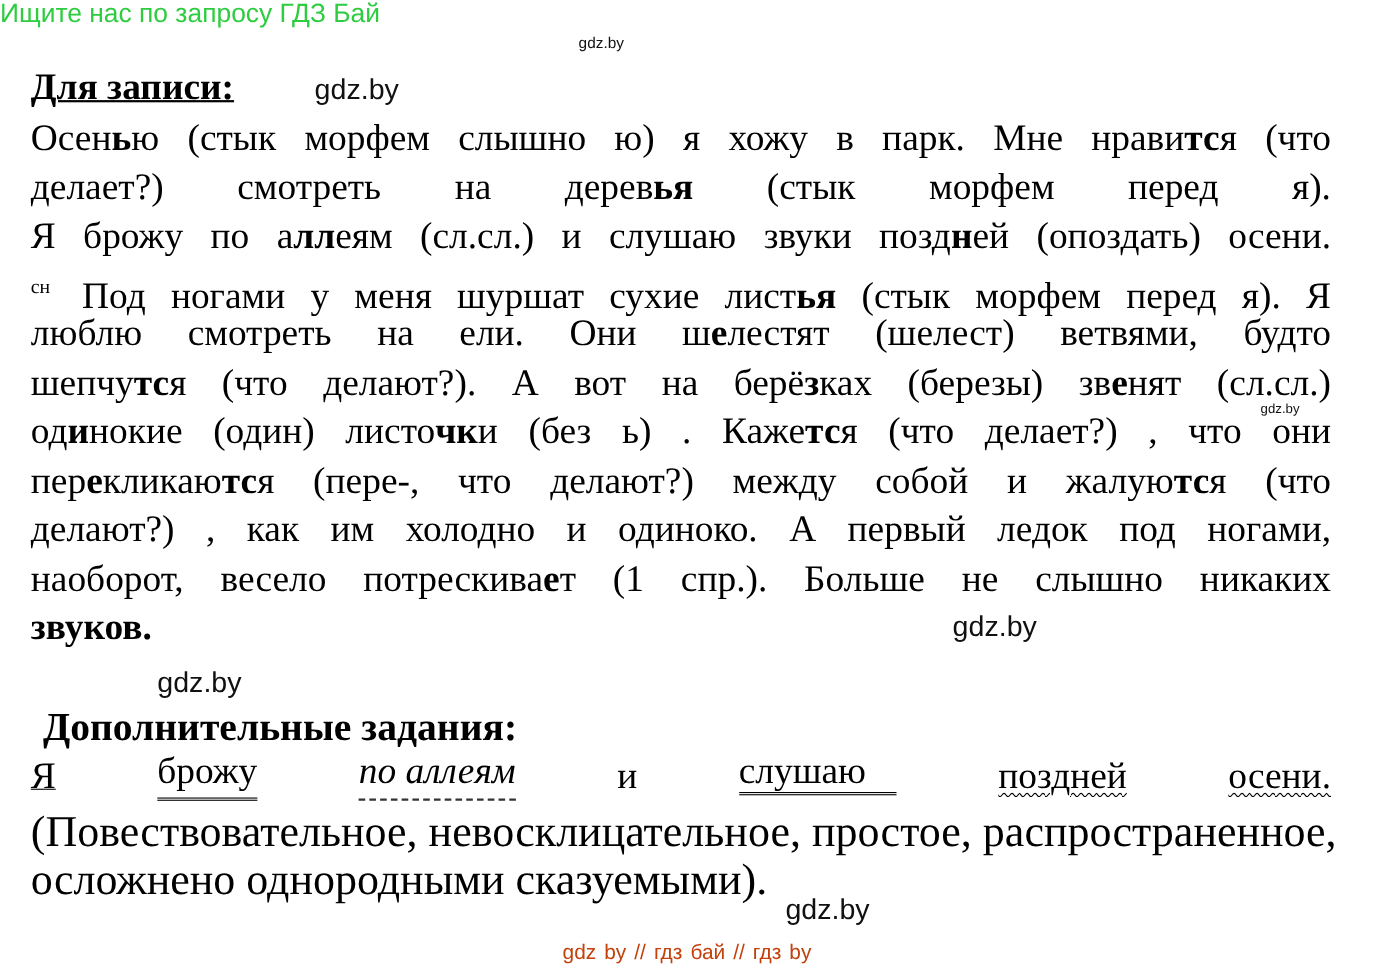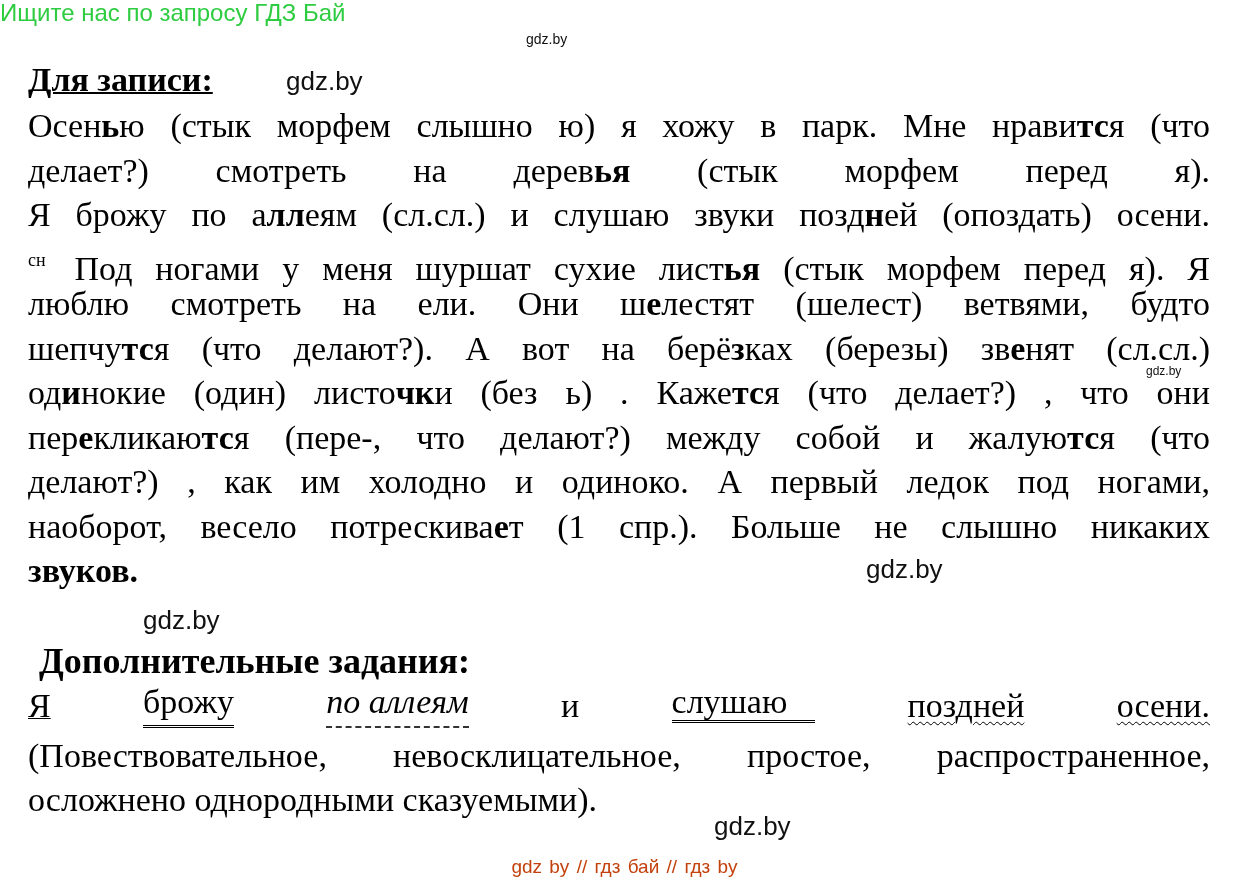--- a/index.html
+++ b/index.html
@@ -45,21 +45,21 @@
     .sentence {
       position: absolute; left: 28px; top: 684px; width: 1182px; font-size: 34px;
       line-height: 44px; display: flex; justify-content: space-between; white-space: nowrap;
     }
     .subj { text-decoration: underline; text-decoration-thickness: 1px; }
     .pred { border-bottom: 3px double #000; line-height: 36px; }
     .obj { border-bottom: 2px dashed #000; line-height: 36px; }
     .attr { text-decoration: underline wavy; text-decoration-thickness: 1px; text-underline-offset: 4px; }
     .dotted { border-bottom: 2px dashed #333; line-height: 36px; font-style: italic; }
     .analysis {
-      position: absolute; left: 28px; top: 734px; width: 1182px; font-size: 34px; line-height: 44px;
+      position: absolute; left: 28px; top: 734px; width: 1182px; font-size: 40px; line-height: 44px;
     }
     .analysis .line { display: block; text-align: justify; text-align-last: justify; white-space: nowrap; }
     .analysis .line.last { text-align-last: left; }
   </style>
 </head>
 <body>
 
 <div class="banner">Ищите нас по запросу ГДЗ Бай</div>
 <div class="wm wm-top">gdz.by</div>
 

